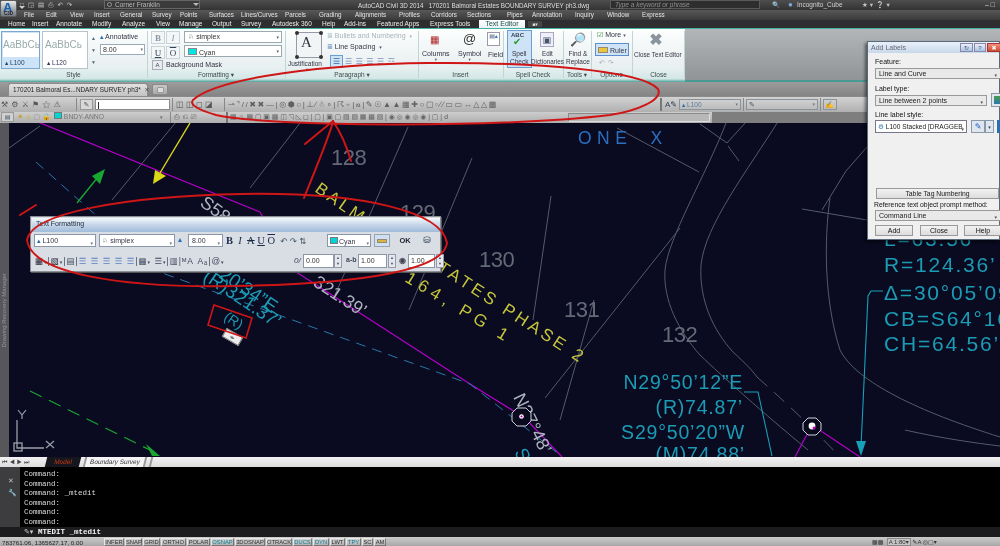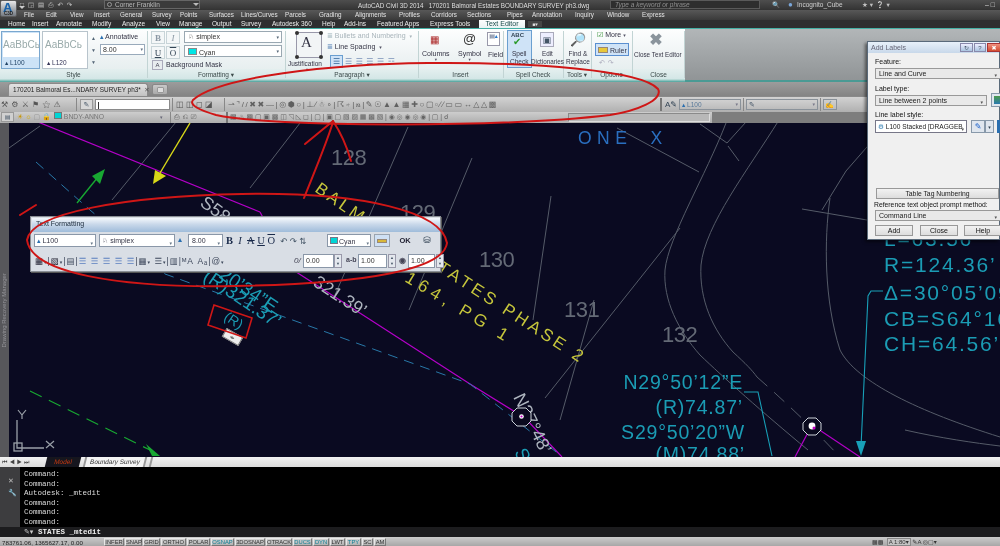--- a/index.html
+++ b/index.html
@@ -406,32 +406,32 @@
 <div class="abs" style="left:223px;top:332px;width:19px;height:10px;background:#ececec;border:1px solid #777;transform:rotate(30deg);z-index:15;font-size:5px;color:#666;text-align:center;line-height:9px;">◂▸</div>
 <div class="abs" id="modelrow">
   <div class="abs" style="left:2px;top:1px;width:42px;height:9px;color:#444;font-size:6px;letter-spacing:2px;line-height:9px;">⏮◀▶⏭</div>
   <div class="abs" style="left:46px;top:0px;width:34px;height:10px;background:#16161e;color:#c83a10;font-size:6.5px;line-height:10px;text-align:center;transform:skewX(-14deg);">Model</div>
   <div class="abs" style="left:84px;top:0px;width:62px;height:10px;background:#f4f4f4;border-left:2px solid #999;border-right:2px solid #999;color:#333;font-size:6.5px;line-height:10px;text-align:center;transform:skewX(-14deg);">Boundary Survey</div>
   <div class="abs" style="left:150px;top:0px;width:2px;height:10px;background:#999;transform:skewX(-14deg);"></div>
 </div>
 <div class="abs" id="cmdwin">
   <div class="cmdline" style="top:3px;">Command:</div>
   <div class="cmdline" style="top:12.5px;">Command:</div>
-  <div class="cmdline" style="top:22px;">Autodesk: _mtedit</div>
+  <div class="cmdline" style="top:22px;">Command: _mtedit</div>
   <div class="cmdline" style="top:31.5px;">Command:</div>
   <div class="cmdline" style="top:41px;">Command:</div>
   <div class="cmdline" style="top:50.5px;">Command:</div>
 </div>
 <div class="abs" id="cmdgutter">
   <div class="abs" style="left:8px;top:10px;color:#bbb;font-size:7px;">✕</div>
   <div class="abs" style="left:8px;top:22px;color:#bbb;font-size:7px;">🔧</div>
 </div>
 <div class="abs" id="cmdprompt">
   <div class="abs" style="left:24px;top:1px;color:#ccc;font-size:7px;">✎▾</div>
-  <div class="abs" style="left:38px;top:0px;color:#f0f0f0;font-weight:bold;font-family:'Liberation Mono',monospace;font-size:7.5px;line-height:10px;">STATES _mtedit</div>
+  <div class="abs" style="left:38px;top:0px;color:#f0f0f0;font-weight:bold;font-family:'Liberation Mono',monospace;font-size:7.5px;line-height:10px;">MTEDIT _mtedit</div>
 </div>
 <div class="abs" id="statusbar">
   <div class="abs" style="left:2px;top:2px;font-size:6.2px;color:#222;white-space:nowrap;">783761.06, 1365627.17, 0.00</div>
   <span class="sbtn" style="left:104px;width:20px;">INFER</span>
   <span class="sbtn" style="left:125px;width:17px;">SNAP</span>
   <span class="sbtn" style="left:143px;width:17px;">GRID</span>
   <span class="sbtn" style="left:161px;width:25px;">ORTHO</span>
   <span class="sbtn" style="left:187px;width:23px;">POLAR</span>
   <span class="sbtn on" style="left:211px;width:23px;">OSNAP</span>
   <span class="sbtn" style="left:235px;width:30px;">3DOSNAP</span>

